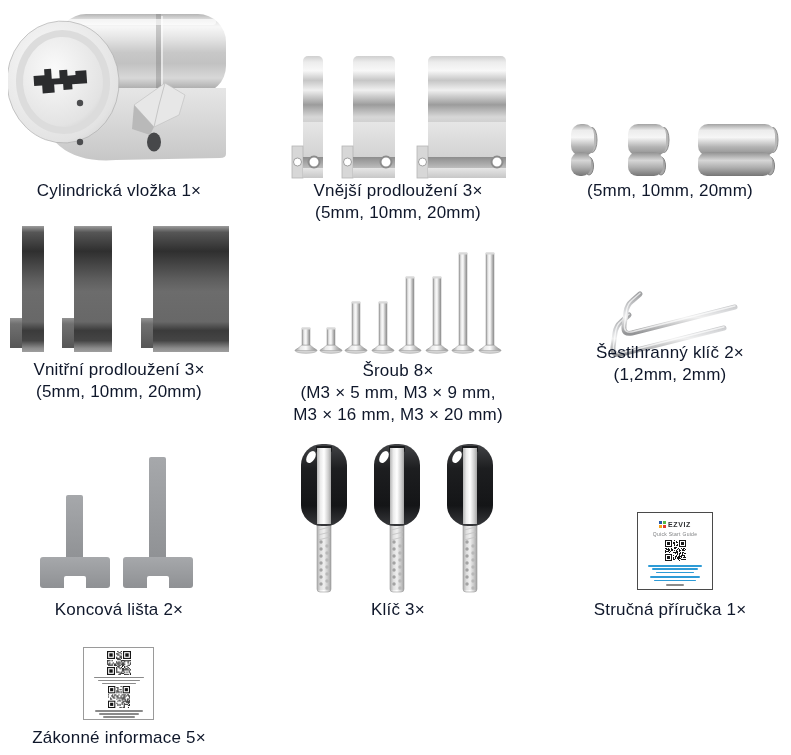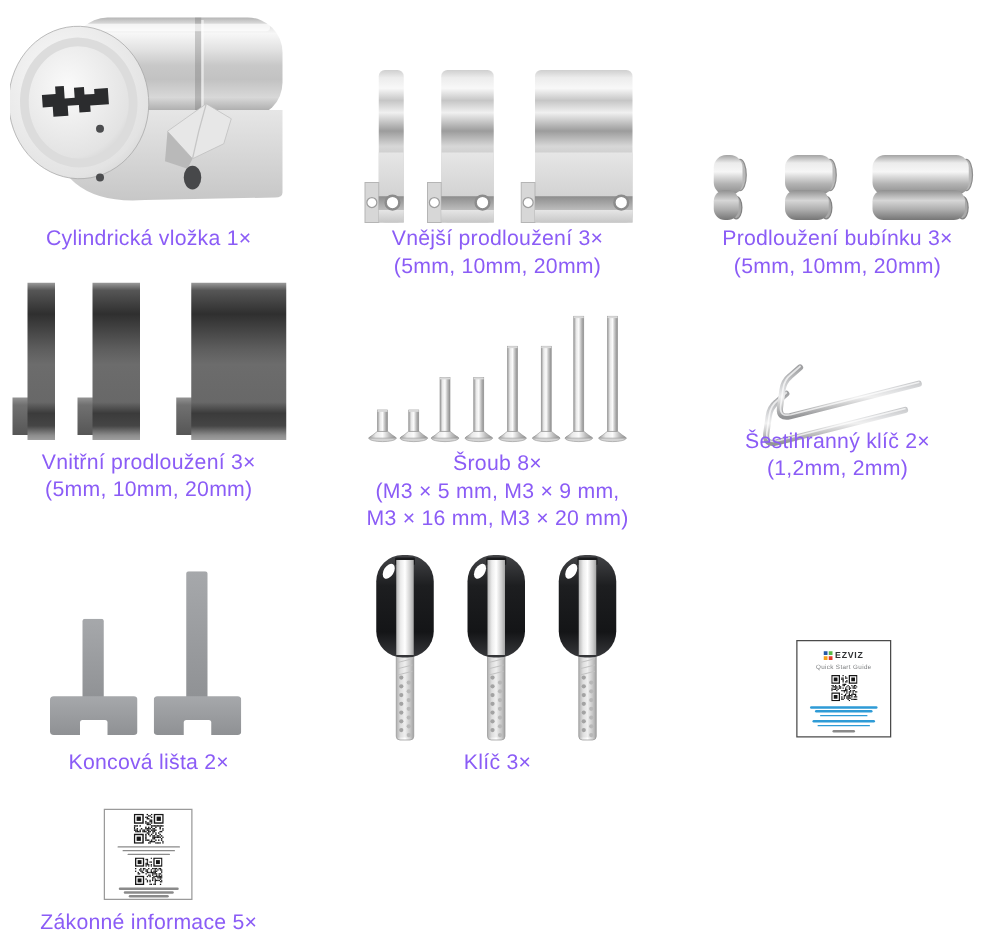--- a/index.html
+++ b/index.html
@@ -4,21 +4,21 @@
 <style>
   html,body{margin:0;padding:0;background:#ffffff;}
   #stage{
     position:relative;width:791px;height:755px;background:#ffffff;overflow:hidden;
     font-family:"Liberation Sans", sans-serif;color:#4d4d4d;
   }
   .cell{position:absolute;}
   .art{position:absolute;}
   .caption{
     position:absolute;left:0;right:0;text-align:center;
-    font-size:17px;line-height:22px;letter-spacing:.2px;color:#8b5cf6;
+    font-size:17px;line-height:22px;letter-spacing:.2px;color:#0f172a;
   }
   .card{position:absolute;background:#fff;box-sizing:border-box;}
   #booklet-card{border:1.5px solid #4a4a4a;}
   #legal-card{border:1px solid #9a9a9a;}
   .qr{display:block;margin:0 auto;}
   .tline{margin:1.6px auto;border-radius:1px;}
   .blue{background:#2e9bd6;height:1.7px;}
   .gray{background:#8a8a8a;height:1.4px;}
   .brandrow{display:flex;align-items:center;justify-content:center;gap:2px;margin-top:8px;}
   .brandtext{font-size:7px;font-weight:bold;color:#2f3133;letter-spacing:.6px;}
@@ -213,21 +213,20 @@
           </g>
           <g transform="translate(148,6)">
             <ellipse cx="75" cy="16" rx="5" ry="12.5" fill="#b9b9b9" stroke="#8f8f8f" stroke-width="1"></ellipse>
             <rect x="0" y="0" width="77" height="32" rx="10" fill="url(#gDrumTop)"></rect>
             <ellipse cx="72" cy="42" rx="4.5" ry="9" fill="#a9a9a9" stroke="#828282" stroke-width="1"></ellipse>
             <rect x="0" y="28" width="74" height="24" rx="9" fill="url(#gDrumBot)"></rect>
           </g>
         </g>
     </svg>
     <div class="caption" style="top:172px">
-      <div>Prodloužení bubínku 3×</div>
       <div>(5mm, 10mm, 20mm)</div>
     </div>
   </div>
 
   <div class="cell" style="left:8px;top:226px;width:222px;height:200px">
     <svg class="art" style="left:0;top:0" width="222" height="130" viewBox="0 0 222 130">
       <g id="iext">
           <g transform="translate(2,0)">
             <rect x="0" y="92" width="16" height="30" fill="url(#gFootD)"></rect>
             <rect x="12" y="0" width="22" height="126" fill="url(#gDark)"></rect>
@@ -531,20 +530,23 @@
             <rect x="2" y="16" width="3" height="3" fill="#161616"></rect>
           </svg></div>
       <div style="margin-top:4px">
         <div class="tline blue" style="width:54px"></div>
         <div class="tline blue" style="width:46px"></div>
         <div class="tline blue" style="width:38px"></div>
         <div class="tline blue" style="width:50px;margin-top:3px"></div>
         <div class="tline blue" style="width:42px"></div>
         <div class="tline gray" style="width:18px;margin-top:3px"></div>
       </div>
+    </div>
+    <div class="caption" style="top:159px">
+      <div>Stručná příručka 1×</div>
     </div>
   </div>
 
   <div class="cell" style="left:8px;top:645px;width:222px;height:110px">
     <div class="card" id="legal-card" style="left:75px;top:2px;width:71px;height:73px">
       <div id="qr-legal-1" class="qr" style="width:24px;height:24px;margin-top:3px"><svg viewBox="0 0 21 21" width="24px" height="24px">
             <rect x="0" y="0" width="21" height="21" fill="#fff"></rect>
             <rect x="9" y="0" width="1" height="1" fill="#161616"></rect>
             <rect x="12" y="0" width="1" height="1" fill="#161616"></rect>
             <rect x="10" y="1" width="1" height="1" fill="#161616"></rect>

